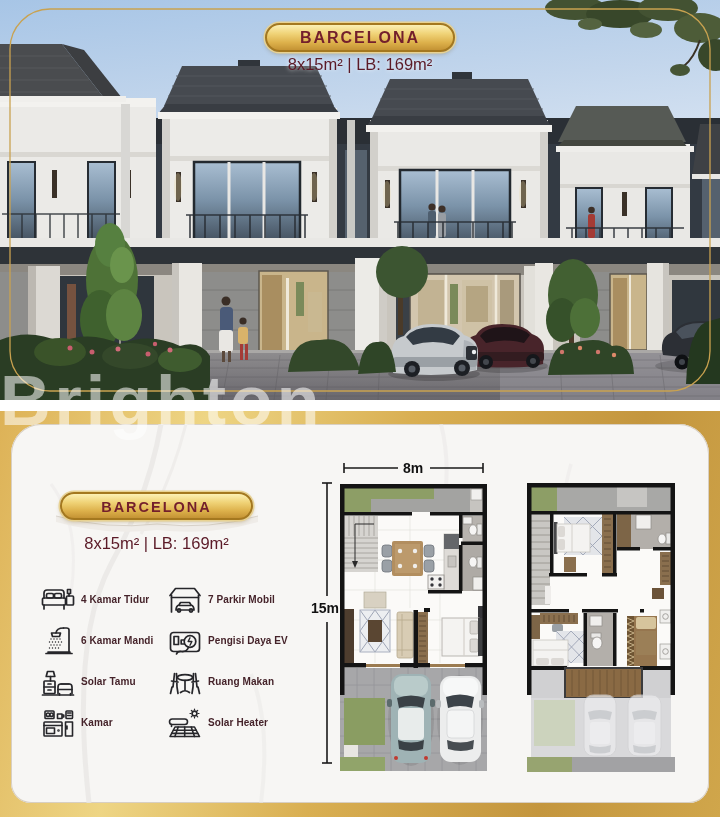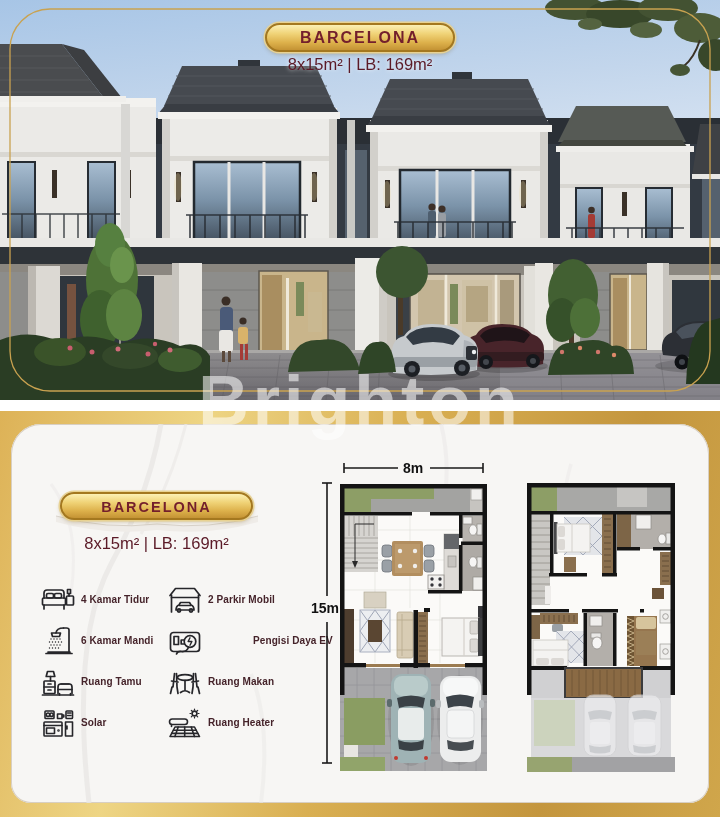--- a/index.html
+++ b/index.html
@@ -425,21 +425,21 @@
   <svg width="698" height="379" viewBox="0 0 698 379">
     <path d="M150,0 Q138,70 100,140 Q60,215 78,379" stroke="#e9e7e5" stroke-width="5" fill="none" opacity="0.8"></path>
     <path d="M175,0 Q160,60 130,110" stroke="#ebe9e7" stroke-width="3" fill="none" opacity="0.7"></path>
     <path d="M430,0 Q445,60 420,130 Q400,190 415,260" stroke="#ebe9e7" stroke-width="4" fill="none" opacity="0.6"></path>
     <path d="M560,40 Q540,110 560,190" stroke="#edebe9" stroke-width="3.5" fill="none" opacity="0.6"></path>
     <path d="M40,60 Q70,100 60,170" stroke="#edebe9" stroke-width="3" fill="none" opacity="0.6"></path>
     <path d="M240,250 Q260,300 250,379" stroke="#ebe9e7" stroke-width="4" fill="none" opacity="0.55"></path>
   </svg>
 </div>
 
-<div class="abs" style="left:0;top:361px;width:720px;text-align:center;font-size:70px;font-weight:bold;color:rgba(255,255,255,0.55);letter-spacing:4px;">Brighton</div>
+<div class="abs" style="left:0;top:361px;width:720px;text-align:left;font-size:70px;font-weight:bold;color:rgba(255,255,255,0.55);letter-spacing:4px;">Brighton</div>
 
 <div class="abs badge" style="left:265px;top:23px;width:190px;height:29px;line-height:26px;"><span style="font-size:16px;letter-spacing:2px;">BARCELONA</span></div>
 
 <div class="abs maroon" style="left:0;top:55px;width:720px;text-align:center;font-size:16.5px;text-shadow:0 0 4px rgba(255,255,255,.8);">8x15m² | LB: 169m²</div>
 
 <svg class="abs" style="left:52px;top:514px" width="210" height="22" viewBox="0 0 210 22">
   <path d="M4,2 Q55,16 105,10 Q158,16 206,2 L206,8 Q158,22 105,16 Q55,22 4,8 Z" fill="#efece8"></path>
   <path d="M4,2 Q55,16 105,10 Q158,16 206,2" fill="none" stroke="#d9d4cc" stroke-width="1"></path>
 </svg>
 
@@ -460,21 +460,21 @@
 
 <svg class="abs" style="left:167px;top:583px" width="36" height="36" viewBox="0 0 36 36" fill="none" stroke="#26262a" stroke-width="1.7" stroke-linecap="round" stroke-linejoin="round">
   <path d="M3,12.5 L8.5,5.5 h19 L33,12.5"></path>
   <path d="M4.5,12 v17 M31.5,12 v17"></path>
   <path d="M4.5,14.5 h27"></path>
   <path d="M9,27 q0,-4 3,-5 l1.5,-2.5 h9 l1.5,2.5 q3,1 3,5 z"></path>
   <path d="M12.5,22.5 h11"></path>
   <circle cx="12" cy="27.5" r="1.6"></circle>
   <circle cx="24" cy="27.5" r="1.6"></circle>
 </svg>
-<div class="abs feat" style="left:208px;top:594px;">2 Parkir Mobil</div>
+<div class="abs feat" style="left:208px;top:594px;">7 Parkir Mobil</div>
 
 <svg class="abs" style="left:42px;top:624px" width="36" height="36" viewBox="0 0 36 36" fill="none" stroke="#26262a" stroke-width="1.7" stroke-linecap="round" stroke-linejoin="round">
   <path d="M27,28 V6 q0,-2 -2.5,-2 h-3"></path>
   <path d="M21.5,4 q-7,0 -7.5,5"></path>
   <path d="M9.5,9 h9 l-1,3.5 h-7 z"></path>
   <g stroke-width="1.4">
     <path d="M9,15 h0.01 M12,15 h0.01 M15,15 h0.01 M18,15 h0.01"></path>
     <path d="M7.5,18 h0.01 M10.5,18 h0.01 M13.5,18 h0.01 M16.5,18 h0.01 M19.5,18 h0.01"></path>
     <path d="M9,21 h0.01 M12,21 h0.01 M15,21 h0.01 M18,21 h0.01"></path>
     <path d="M7.5,24 h0.01 M10.5,24 h0.01 M13.5,24 h0.01 M16.5,24 h0.01"></path>
@@ -484,34 +484,34 @@
 <div class="abs feat" style="left:81px;top:635px;">6 Kamar Mandi</div>
 
 <svg class="abs" style="left:167px;top:624px" width="36" height="36" viewBox="0 0 36 36" fill="none" stroke="#26262a" stroke-width="1.7" stroke-linecap="round" stroke-linejoin="round">
   <rect x="3.5" y="8.5" width="29" height="19" rx="3"></rect>
   <rect x="7" y="12.5" width="4.5" height="8"></rect>
   <circle cx="23" cy="17.5" r="5.8"></circle>
   <path d="M17.2,16 h-3 v4 h3"></path>
   <path d="M23,13.8 l-1.9,3.7 h3.8 l-1.9,3.7" stroke-width="1.4"></path>
   <path d="M21.5,23.5 q-2,4.5 -7,4 q-4,-0.5 -5,2.5"></path>
 </svg>
-<div class="abs feat" style="left:208px;top:635px;margin-left:45px;">Pengisi Daya EV</div>
+<div class="abs feat" style="left:208px;top:635px;">Pengisi Daya EV</div>
 
 <svg class="abs" style="left:40px;top:665px" width="36" height="36" viewBox="0 0 36 36" fill="none" stroke="#26262a" stroke-width="1.7" stroke-linecap="round" stroke-linejoin="round">
   <path d="M7.5,6.5 h6 l1.3,5 h-8.6 z"></path>
   <path d="M10.5,11.5 v4.5"></path>
   <rect x="4" y="16" width="11" height="12.5" rx="0.8"></rect>
   <path d="M4,22 h11 M8,19 h3 M8,25 h3"></path>
   <path d="M18,28.5 v-6.5 q0,-3 2.6,-3 h8.8 q2.6,0 2.6,3 v6.5"></path>
   <path d="M18,24.5 h14"></path>
   <path d="M21,19 h8"></path>
   <path d="M19.5,28.5 v1.5 M30.5,28.5 v1.5"></path>
   <path d="M2.5,30 h31"></path>
 </svg>
-<div class="abs feat" style="left:81px;top:676px;">Ruang Tamu</div>
+<div class="abs feat" style="left:81px;top:676px;">Solar Tamu</div>
 
 <svg class="abs" style="left:167px;top:665px" width="36" height="36" viewBox="0 0 36 36" fill="none" stroke="#26262a" stroke-width="1.7" stroke-linecap="round" stroke-linejoin="round">
   <ellipse cx="18" cy="12.5" rx="7.5" ry="2.8"></ellipse>
   <path d="M18,15.3 v9.7"></path>
   <path d="M13.5,27.5 q4.5,-3.5 9,0"></path>
   <path d="M7.5,8.5 l-1.5,13.5 M9.5,8.5 l0.5,13.5 M4.5,16 l6.5,1 M5,22 l-1.5,6.5 M10,22 l1,6.5"></path>
   <path d="M28.5,8.5 l1.5,13.5 M26.5,8.5 l-0.5,13.5 M31.5,16 l-6.5,1 M31,22 l1.5,6.5 M26,22 l-1,6.5"></path>
 </svg>
 <div class="abs feat" style="left:208px;top:676px;text-align:right;">Ruang Makan</div>
 
@@ -521,31 +521,31 @@
   <circle cx="11.5" cy="8.7" r="1.7"></circle>
   <path d="M17.5,8 h4.5 v4.5 h-4.5 z M22,9 h1.8 v2 h-1.8"></path>
   <rect x="26" y="5" width="6.5" height="7.5" rx="0.8"></rect>
   <path d="M27.5,7 h3.5 M27.5,9.5 h3.5"></path>
   <rect x="4" y="16" width="18" height="14" rx="0.8"></rect>
   <path d="M4,19.5 h18"></path>
   <rect x="6.5" y="22" width="8" height="5.5"></rect>
   <circle cx="18.5" cy="24.5" r="0.5"></circle>
   <path d="M25.5,16 v14 M25.5,30 h7 M32.5,16 v14 M25.5,16 h7 M27,20 v3"></path>
 </svg>
-<div class="abs feat" style="left:81px;top:717px;">Solar</div>
+<div class="abs feat" style="left:81px;top:717px;">Kamar</div>
 
 <svg class="abs" style="left:167px;top:706px" width="36" height="36" viewBox="0 0 36 36" fill="none" stroke="#26262a" stroke-width="1.6" stroke-linecap="round" stroke-linejoin="round">
   <circle cx="27.5" cy="7.5" r="2.4"></circle>
   <path d="M27.5,3 v1 M27.5,11 v1 M23,7.5 h1 M31,7.5 h1 M24.3,4.3 l0.7,0.7 M30,10.2 l0.7,0.7 M30.7,4.3 l-0.7,0.7 M25,10.2 l-0.7,0.7" stroke-width="1.2"></path>
   <rect x="2.5" y="13" width="18" height="5.5" rx="2.7"></rect>
   <path d="M4.5,18.5 v2"></path>
   <path d="M8,21 h19.5 l5,9.5 h-29.5 z"></path>
   <path d="M11.2,21 l-3.3,9.5 M17.7,21 v9.5 M24.2,21 l3.3,9.5 M6.4,24.2 h22.7 M4.7,27.4 h26.1"></path>
 </svg>
-<div class="abs feat" style="left:208px;top:717px;">Ruang Heater</div>
+<div class="abs feat" style="left:208px;top:717px;">Solar Heater</div>
 
 <svg class="abs" style="left:300px;top:455px" width="412" height="335" viewBox="300 455 412 335" font-family="Liberation Sans,sans-serif">
 
   <g stroke="#1a1a1a" stroke-width="1.6">
     <line x1="344" y1="468" x2="398" y2="468"></line>
     <line x1="430" y1="468" x2="483" y2="468"></line>
     <line x1="344" y1="463" x2="344" y2="473"></line>
     <line x1="483" y1="463" x2="483" y2="473"></line>
   </g>
   <text x="413" y="473" font-size="14" font-weight="bold" fill="#111" text-anchor="middle">8m</text>

